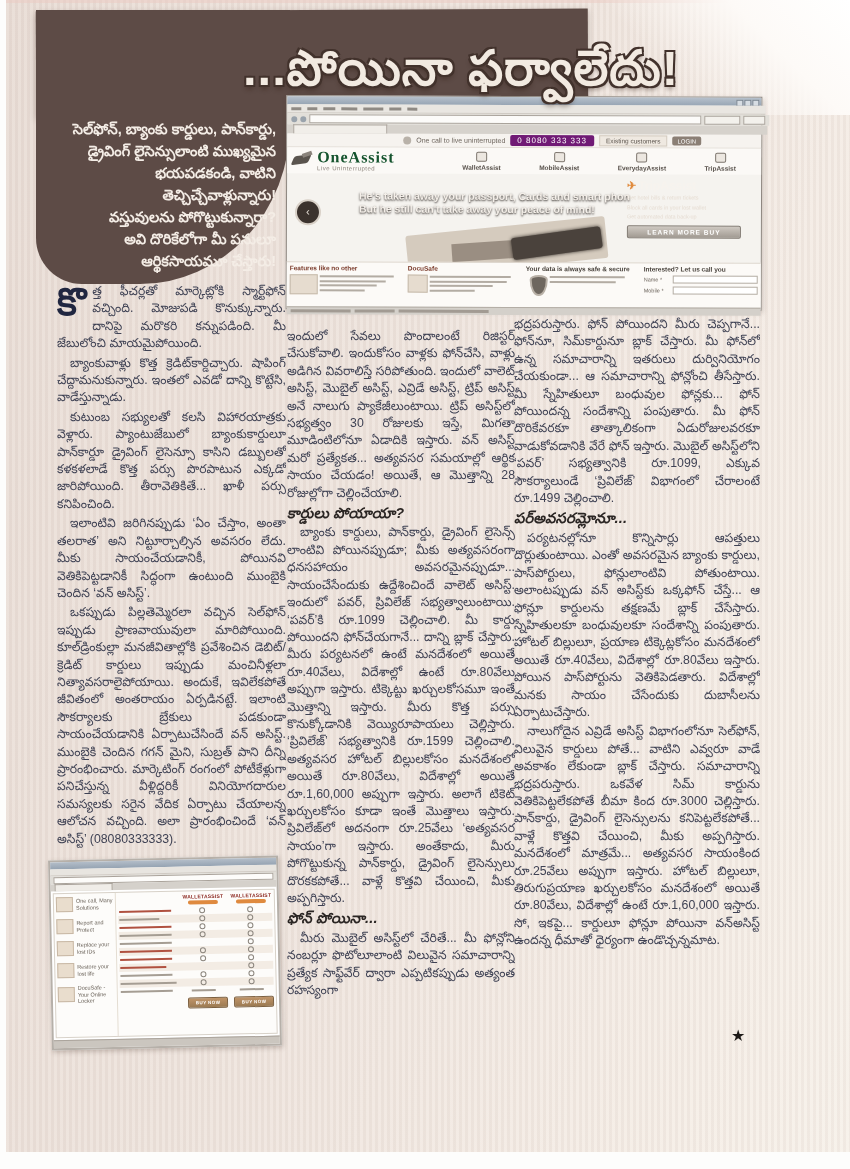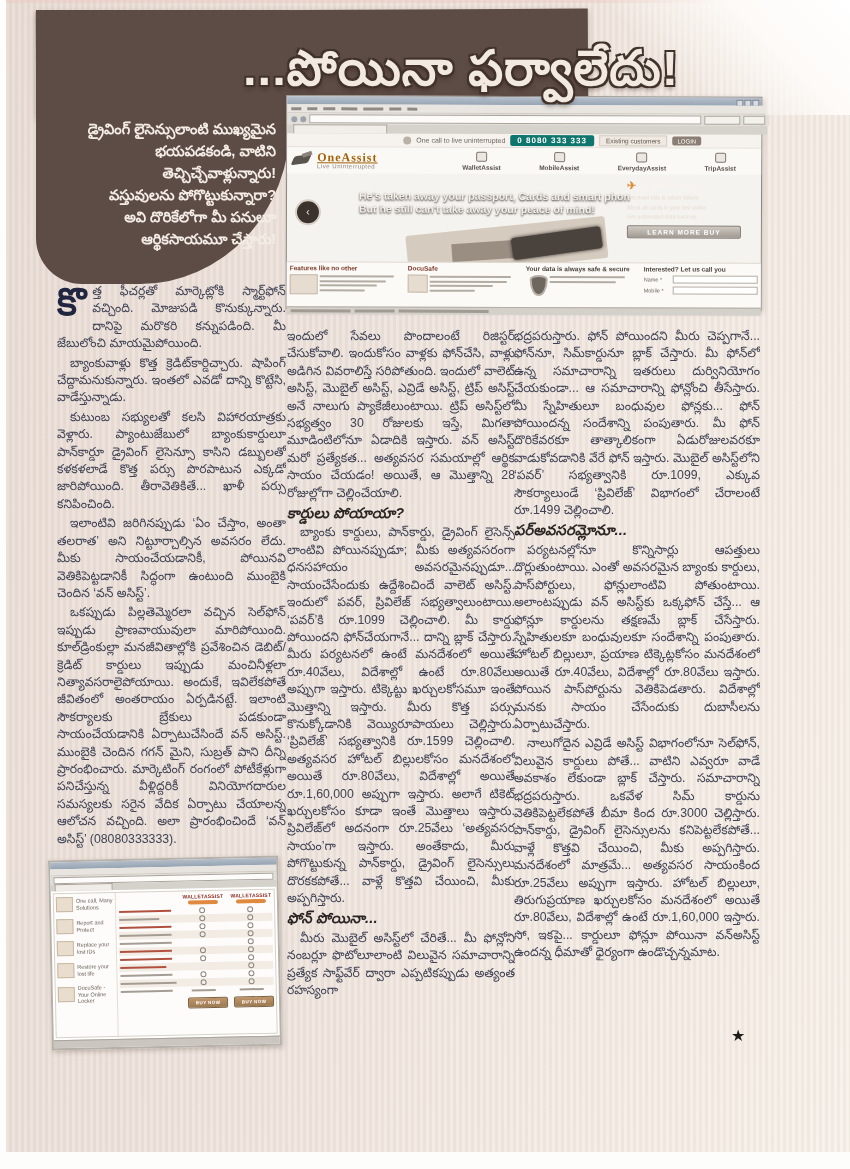--- a/index.html
+++ b/index.html
@@ -36,30 +36,30 @@
   .c-menu i{height:3px;background:#8f8a84;display:block;}
   .c-addr{height:11px;background:#e2dfd9;display:flex;align-items:center;gap:3px;padding:0 4px;}
   .c-addr .nav{width:6px;height:6px;border-radius:50%;background:#9aa3ac;}
   .c-addr .url{flex:1;height:7px;background:#fcfbf9;border:1px solid #a9a39b;}
   .c-addr .box{width:34px;height:7px;background:#f3f1ec;border:1px solid #a9a39b;}
   .c-tabs{height:9px;background:#d6d2cc;display:flex;align-items:flex-end;padding-left:6px;}
   .c-tabs .tab{width:92px;height:8px;background:#f1eee9;border:1px solid #aaa49c;border-bottom:none;}
   .site-top{height:13px;background:#f6f3ef;display:flex;align-items:center;gap:5px;padding:0 4px;border-bottom:1px solid #e3ded7;}
   .ph-ic{width:8px;height:8px;border-radius:50%;background:#b9b2a9;margin-left:112px;}
   .tagline{font-size:7px;color:#6e665e;white-space:nowrap;}
-  .phonepill{background:#0f766e;color:#fff;font-size:8px;font-weight:bold;padding:1px 7px;border-radius:2px;letter-spacing:1px;white-space:nowrap;}
+  .phonepill{background:#701a75;color:#fff;font-size:8px;font-weight:normal;padding:1px 7px;border-radius:2px;letter-spacing:1px;white-space:nowrap;}
   .exist{font-size:6.5px;color:#5c554e;background:#efe9e1;border:1px solid #d4ccc1;padding:1px 6px;white-space:nowrap;}
   .loginbtn{font-size:6px;color:#fff;background:#8b7f75;padding:1.5px 5px;border-radius:2px;}
   .site-nav{height:26px;background:#fbf9f6;display:flex;align-items:center;padding:0 6px;}
   .logo{display:flex;align-items:center;gap:4px;width:150px;}
   .swoosh{width:20px;height:16px;position:relative;}
   .swoosh b{position:absolute;left:0;top:3px;width:16px;height:9px;background:#5a544e;transform:skewX(-30deg) rotate(-8deg);border-radius:2px;}
   .swoosh i{position:absolute;left:9px;top:0;width:10px;height:4px;background:#8a837b;transform:rotate(-20deg);}
   .logotext{line-height:1;}
-  .logotext .nm{font-family:"Liberation Serif",serif;font-size:12px;letter-spacing:1px;color:#a16207;font-weight:bold;text-decoration:underline;}
+  .logotext .nm{font-family:"Liberation Serif",serif;font-size:16px;letter-spacing:1px;color:#14532d;font-weight:bold;}
   .logotext .tg{font-size:6px;color:#8a8178;letter-spacing:.5px;}
   .navitems{flex:1;display:flex;justify-content:space-around;}
   .navit{display:flex;flex-direction:column;align-items:center;gap:2px;}
   .navic{width:9px;height:8px;border:1.5px solid #7d766e;border-radius:2px;background:#ece7e0;}
   .navlb{font-size:6.5px;font-weight:bold;color:#57504a;}
   .hero{height:88px;background:linear-gradient(100deg,#4c423d 0%,#6e625a 35%,#58four 0%,#564c46 70%,#3f3732 100%);position:relative;overflow:hidden;}
   .hero .photo1{position:absolute;left:120px;bottom:-6px;width:200px;height:42px;background:#cfc3b5;transform:rotate(-6deg);border-radius:3px;opacity:.85;}
   .hero .photo2{position:absolute;left:225px;bottom:8px;width:90px;height:22px;background:#4a423c;transform:rotate(-8deg);border-radius:3px;box-shadow:0 0 4px #2e2823;}
   .hero .photo3{position:absolute;left:165px;bottom:2px;width:70px;height:18px;background:#9a8e82;transform:rotate(-4deg);}
   .herotxt{position:absolute;left:72px;top:16px;width:300px;color:#f4efe9;font-size:10.5px;font-weight:bold;line-height:13px;text-shadow:0 1px 2px #2a2420;}
@@ -84,21 +84,21 @@
   .c-status{height:7px;background:#d4d0ca;border-top:1px solid #b3ada5;display:flex;gap:4px;align-items:center;padding:0 4px;}
   .c-status i{height:3px;background:#a29b93;display:block;}
 
   
   .col{position:absolute;overflow:hidden;color:#3f4254;font-size:12.3px;line-height:17.4px;text-align:justify;}
   .col p{margin:0 0 2px;text-indent:13px;}
   .col p.noind{text-indent:0;}
   .subhead{font-weight:bold;font-style:italic;color:#2b2624;font-size:14.5px;letter-spacing:.2px;margin:3px 0 2px;text-indent:0;}
   #col1{left:57px;top:283px;width:229px;height:574px;}
   #col2{left:287px;top:328px;width:228px;height:716px;}
-  #col3{left:514px;top:328px;width:246px;height:724px;}
+  #col3{left:514px;top:316px;width:246px;height:724px;}
   .dropcap{float:left;font-size:38px;line-height:34px;font-weight:bold;color:#202640;margin:2px 6px 0 0;font-family:"DejaVu Sans",sans-serif;}
   .star{position:absolute;left:731px;top:1026px;font-size:16px;color:#1d1a18;z-index:5;}
 
   
   .mini{position:absolute;left:50px;top:858px;width:226px;height:186px;transform:rotate(-1.2deg);
     background:#fff;border:2px solid #b6b0a9;box-shadow:1px 2px 5px rgba(80,60,50,.3);z-index:4;display:flex;flex-direction:column;}
   .m-title{height:7px;background:linear-gradient(#b4bec9,#95a3b2);}
   .m-menu{height:6px;background:#e8e5e0;border-bottom:1px solid #cfc9c2;}
   .m-addr{height:8px;background:#e0ddd7;display:flex;align-items:center;padding:0 3px;gap:2px;}
   .m-addr .url{flex:1;height:5px;background:#fdfcfa;border:1px solid #a9a29a;}
@@ -131,20 +131,21 @@
 <div id="paper">
   <div class="pinkline"></div>
   <div class="fold"></div>
   <div class="edge" style="left:0;top:0;width:6px;height:100%;"></div>
   <div class="edge" style="left:0;top:1152px;width:100%;height:17px;"></div>
 
   <div class="banner-top"></div>
   <div class="banner-left"></div>
   <div class="headline">...పోయినా ఫర్వాలేదు!</div>
   <div class="intro">
+    <div>సెల్‌ఫోన్, బ్యాంకు కార్డులు, పాన్‌కార్డు,</div>
     <div>డ్రైవింగ్ లైసెన్సులాంటి ముఖ్యమైన</div>
     <div>భయపడకండి, వాటిని తెచ్చిచ్చేవాళ్లున్నారు!</div>
     <div>వస్తువులను పోగొట్టుకున్నారా?</div>
     <div>అవి దొరికేలోగా మీ పనులూ</div>
     <div>ఆర్థికసాయమూ చేస్తారు!</div>
   </div>
 
   <div class="shot">
     <div class="cbar c-title">
       <span class="btns">

